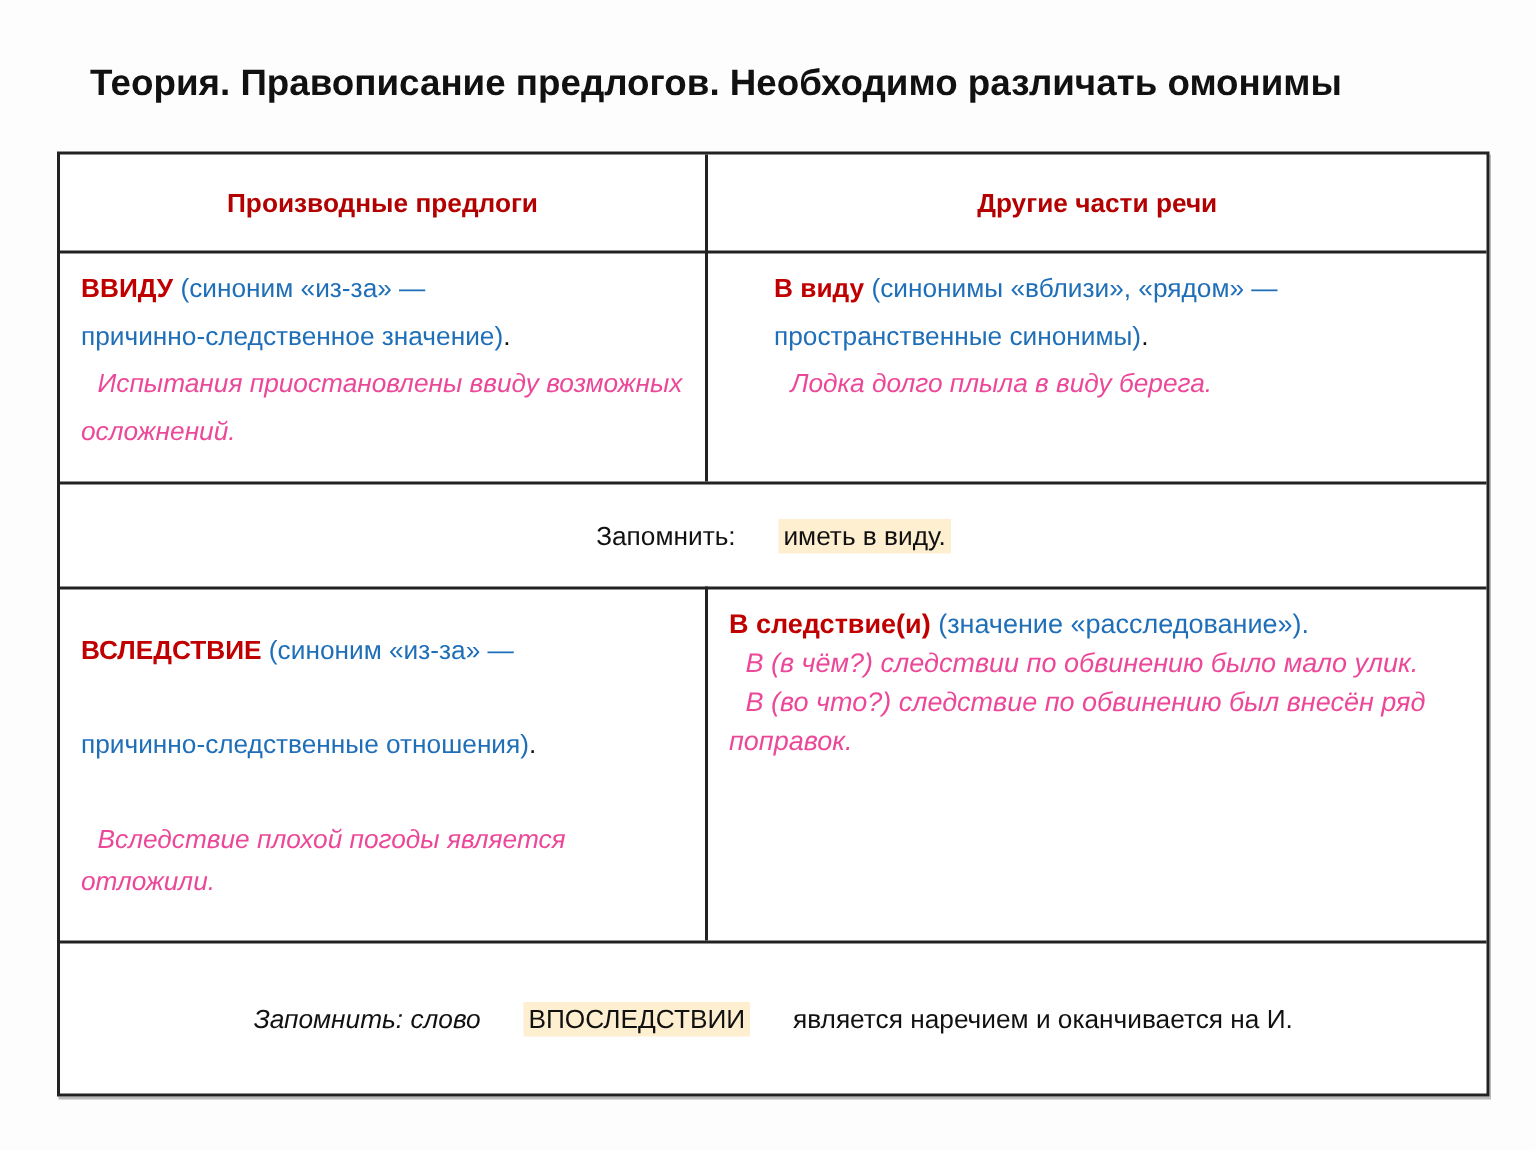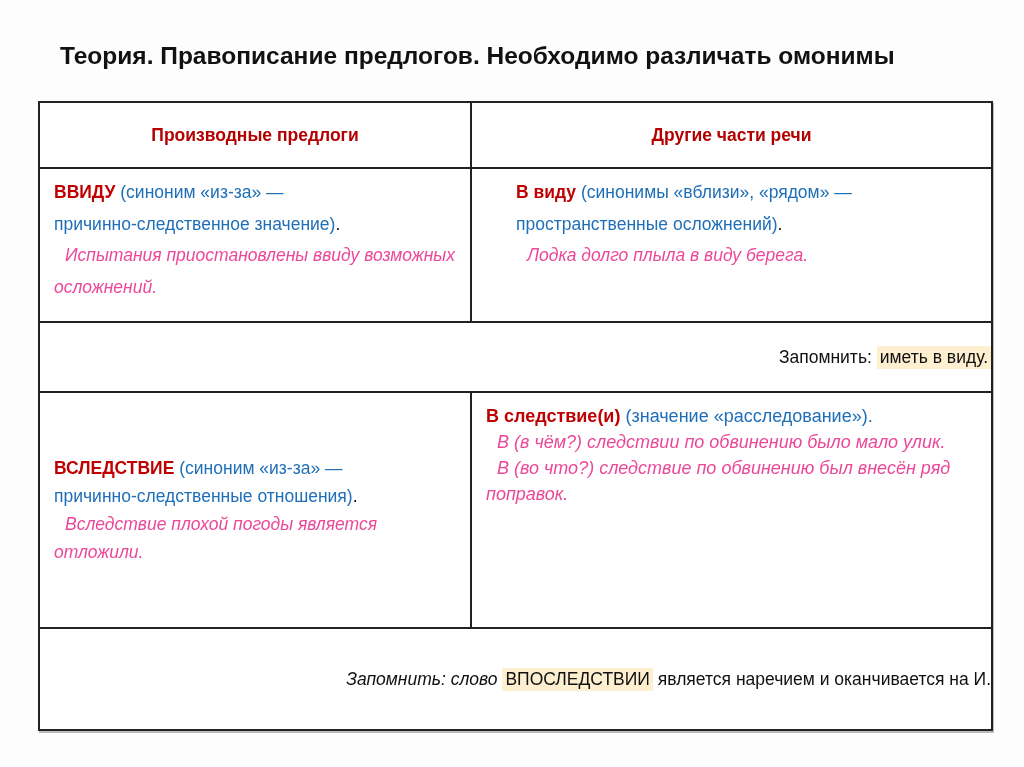--- a/index.html
+++ b/index.html
@@ -22,21 +22,21 @@
   .cell { position:absolute; box-sizing:border-box; }
   .hdr {
     font-weight:bold; color:#b30000; font-size:17.5px; text-align:center;
     display:flex; align-items:center; justify-content:center;
   }
   .body-text { font-size:17.5px; line-height:31.5px; padding-left:14px; padding-right:8px; }
   .red { color:#c00000; font-weight:bold; }
   .blue { color:#1f6fb8; }
   .it { font-style:italic; color:#ec4899;margin-left:11px; }
   .center-note {
-    font-size:17.5px; display:flex; align-items:center; justify-content:flex-end; color:#111;
+    font-size:17.5px; display:flex; align-items:center; justify-content:center; color:#111;gap:24px;
   }
   .hl { background:#fdefd0; padding:1px 3px; }
   .body-text2 { font-size:18px; line-height:26px; padding-left:14px; padding-right:14px; }
 </style>
 </head>
 <body>
 
 <div class="title">Теория. Правописание предлогов. Необходимо различать омонимы</div>
 
 <div class="tbl">
@@ -53,30 +53,30 @@
   <div class="cell hdr" style="left:432px; top:0; width:519px; height:64px;">Другие части речи</div>
 
   <div class="cell body-text" style="left:0; top:74px; width:430px;">
     <span class="red">ВВИДУ</span><span class="blue"> (синоним «из-за» —</span><br>
     <span class="blue">причинно-следственное значение)</span><span>.</span><br>
     <span class="it">Испытания приостановлены ввиду возможных осложнений.</span>
   </div>
 
   <div class="cell body-text" style="left:432px; top:74px; width:450px;padding-left:44px;">
     <span class="red">В виду</span><span class="blue"> (синонимы «вблизи», «рядом» —</span><br>
-    <span class="blue">пространственные осложнений)</span><span>.</span><br>
+    <span class="blue">пространственные синонимы)</span><span>.</span><br>
     <span class="it">Лодка долго плыла в виду берега.</span>
   </div>
 
   <div class="cell center-note" style="left:0; top:220px; width:951px; height:68px;">
     <span style="white-space:pre;">Запомнить: </span>
       <span class="hl">иметь в виду.</span>
   </div>
 
-  <div class="cell body-text" style="left:0; top:290px; width:430px; height:234px; display:flex; flex-direction:column; justify-content:center; line-height:28px;">
+  <div class="cell body-text" style="left:0; top:290px; width:430px; height:234px; display:flex; flex-direction:column; justify-content:center; line-height:28px;gap:35px;">
     <div><span class="red">ВСЛЕДСТВИЕ</span><span class="blue"> (синоним «из-за» —</span></div>
     <div><span class="blue">причинно-следственные отношения)</span><span>.</span></div>
     <div style="width:400px;"><span class="it">Вследствие плохой погоды является отложили.</span></div>
   </div>
 
   <div class="cell body-text2" style="left:432px; top:300px; width:519px;">
     <div><span class="red">В следствие(и)</span><span class="blue"> (значение «расследование»).</span></div>
     <div style="width:470px;"><span class="it">В (в чём?) следствии по обвинению было мало улик.</span></div>
     <div style="width:470px;"><span class="it">В (во что?) следствие по обвинению был внесён ряд поправок.</span></div>
   </div>

